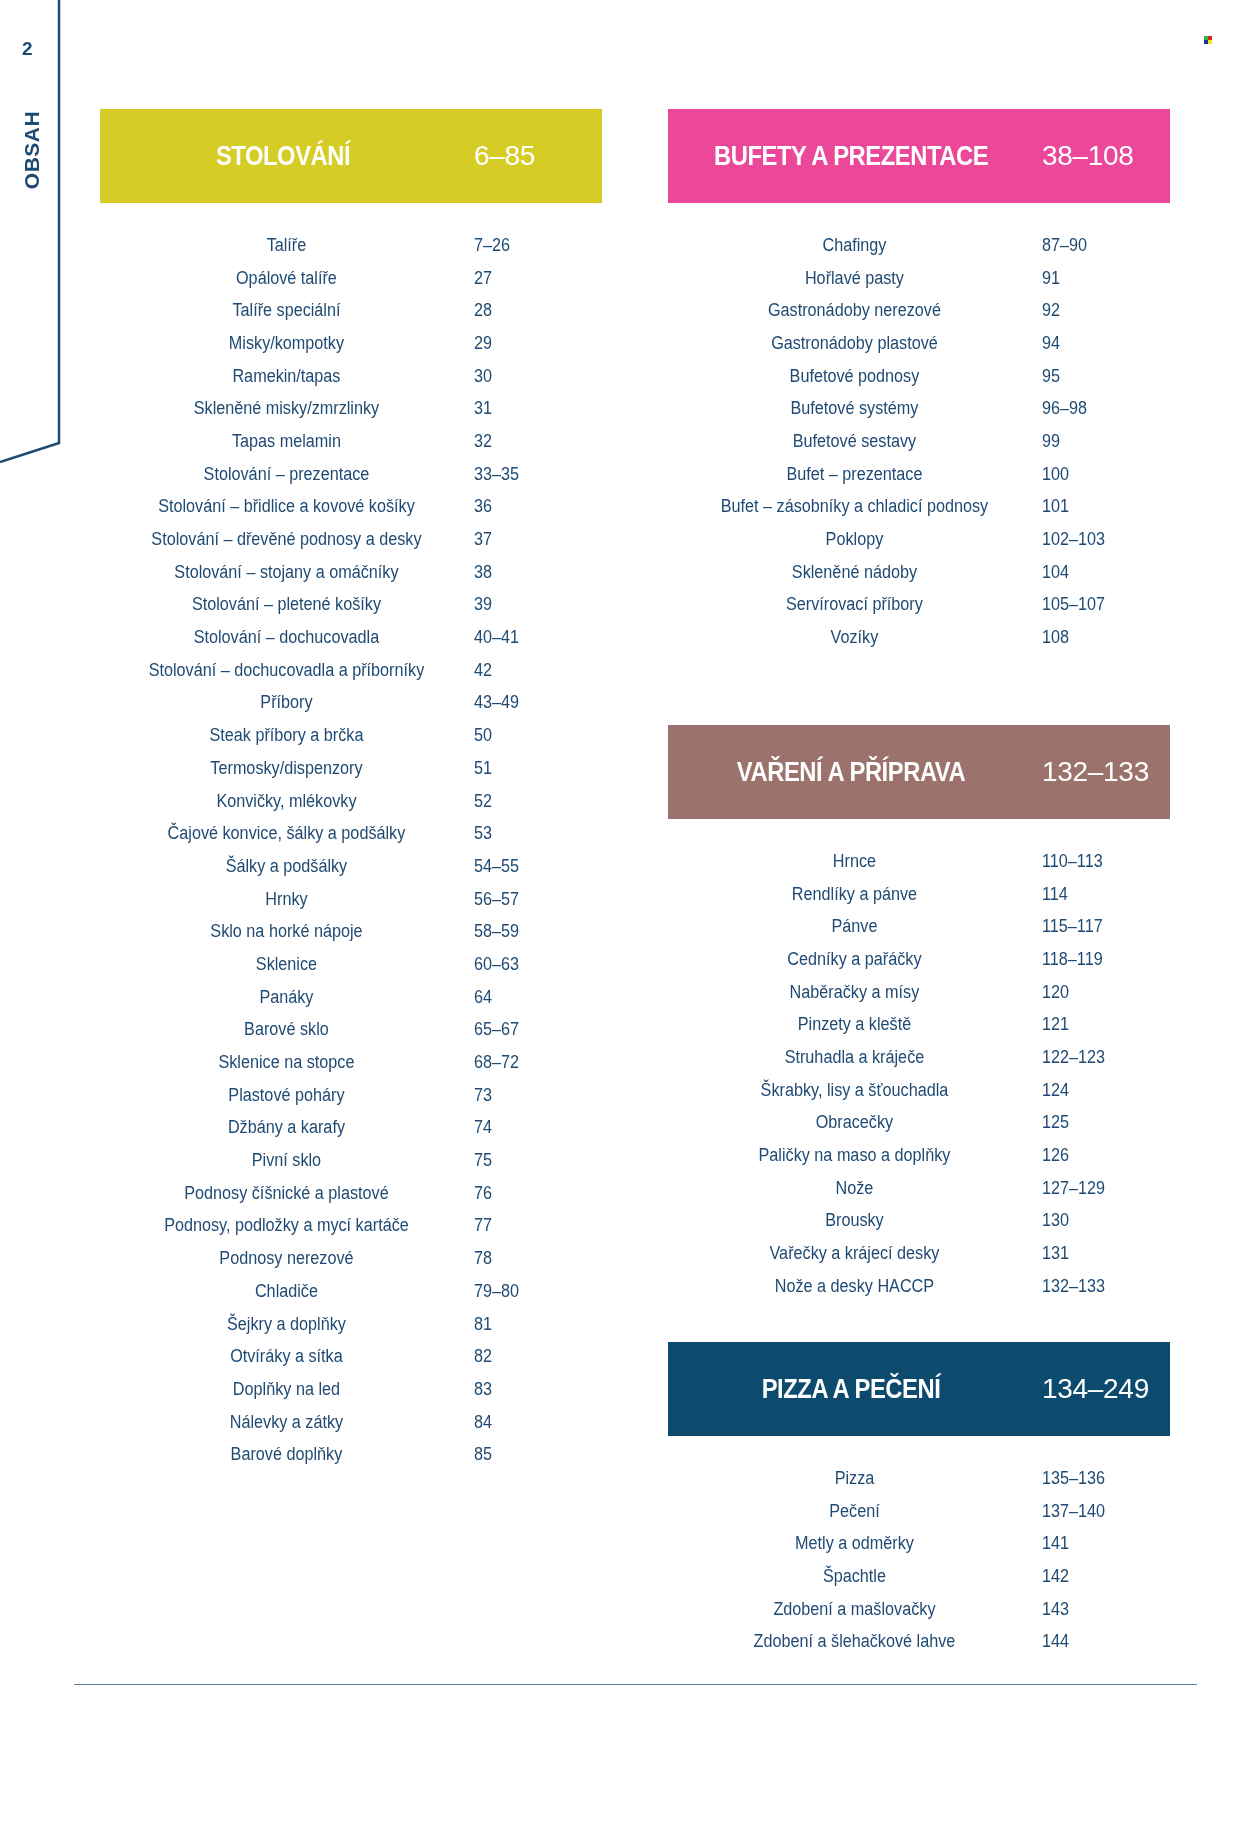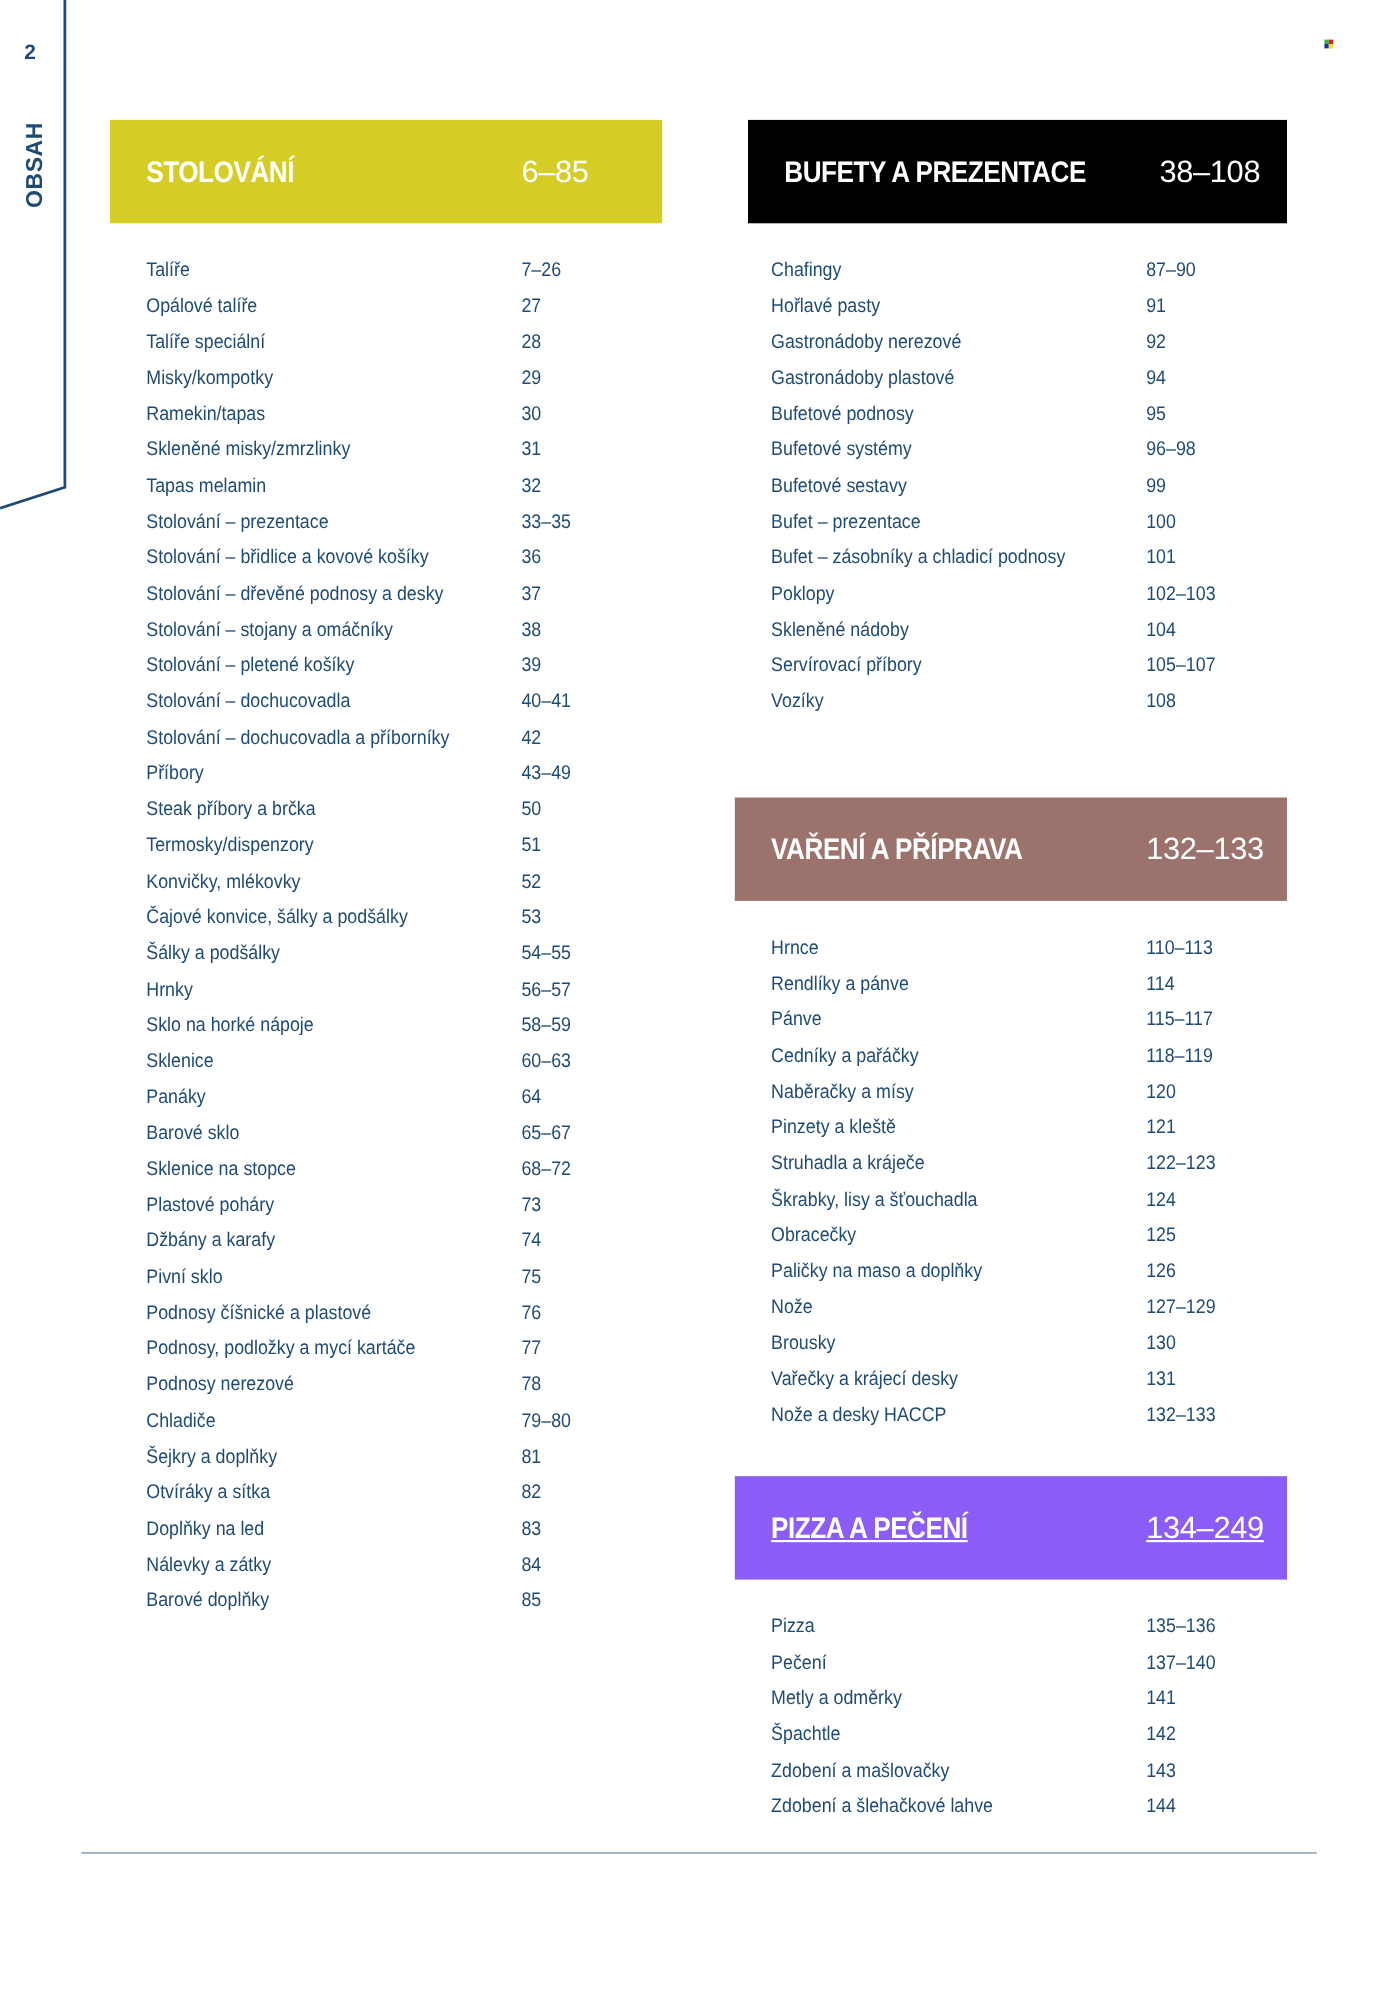--- a/index.html
+++ b/index.html
@@ -7,21 +7,21 @@
          font-family: "Liberation Sans", sans-serif; color:#1f4a73; }
   .side-line { position:absolute; left:0; top:0; }
   .page-num { position:absolute; left:22px; top:38px; font-weight:bold; font-size:19px; color:#1f4a73; }
   .side-title { position:absolute; left:12px; top:110px; width:40px; height:80px;
                 display:flex; align-items:center; justify-content:center; }
   .side-title span { transform:rotate(-90deg); white-space:nowrap; font-weight:bold;
                      font-size:21px; letter-spacing:0.5px; color:#1f4a73; }
   .logo { position:absolute; left:1204px; top:36px; width:8px; height:8px; display:grid;
           grid-template-columns:4px 4px; grid-template-rows:4px 4px; }
   .logo i { display:block; }
-  .section { position:absolute; }
+  .section { position:absolute;text-align:center; }
   .sec-head { height:94px; display:flex; align-items:center; color:#fff; box-sizing:border-box; padding-left:33px; }
   .sec-title { font-weight:bold; font-size:27px; letter-spacing:-0.5px; width:341px; transform:scaleX(0.88); transform-origin:left center; white-space:nowrap; }
   .sec-range { font-size:28px; letter-spacing:-0.3px; }
   .rows { margin-top:26px; padding-left:33px; }
   .row { display:flex; height:32.7px; align-items:center; font-size:18px; color:#1f4a73; }
   .row .label { width:341px; white-space:nowrap; transform:scaleX(0.9); transform-origin:left center; }
   .row .pages { white-space:nowrap; transform:scaleX(0.9); transform-origin:left center; }
   .bottom-rule { position:absolute; left:74px; top:1684px; width:1123px; height:1px; background:#5b7d99; }
 </style>
 </head>
@@ -198,21 +198,21 @@
         <span class="pages">84</span>
       </div>
       <div class="row">
         <span class="label">Barové doplňky</span>
         <span class="pages">85</span>
       </div>
     </div>
 </div>
 
 <div class="section" style="left:668px; top:109px; width:502px;">
-  <div class="sec-head" style="background:#000000;margin-left:12px;">
+  <div class="sec-head" style="background:#ec4899;">
     <span class="sec-title">BUFETY A PREZENTACE</span>
     <span class="sec-range">38–108</span>
   </div>
   <div class="rows" id="rows-1">
       <div class="row">
         <span class="label">Chafingy</span>
         <span class="pages">87–90</span>
       </div>
       <div class="row">
         <span class="label">Hořlavé pasty</span>
@@ -324,21 +324,21 @@
         <span class="pages">131</span>
       </div>
       <div class="row">
         <span class="label">Nože a desky HACCP</span>
         <span class="pages">132–133</span>
       </div>
     </div>
 </div>
 
 <div class="section" style="left:668px; top:1342px; width:502px;">
-  <div class="sec-head" style="background:#8b5cf6;text-decoration:underline;">
+  <div class="sec-head" style="background:#0c4a6e;">
     <span class="sec-title">PIZZA A PEČENÍ</span>
     <span class="sec-range">134–249</span>
   </div>
   <div class="rows" id="rows-3">
       <div class="row">
         <span class="label">Pizza</span>
         <span class="pages">135–136</span>
       </div>
       <div class="row">
         <span class="label">Pečení</span>

